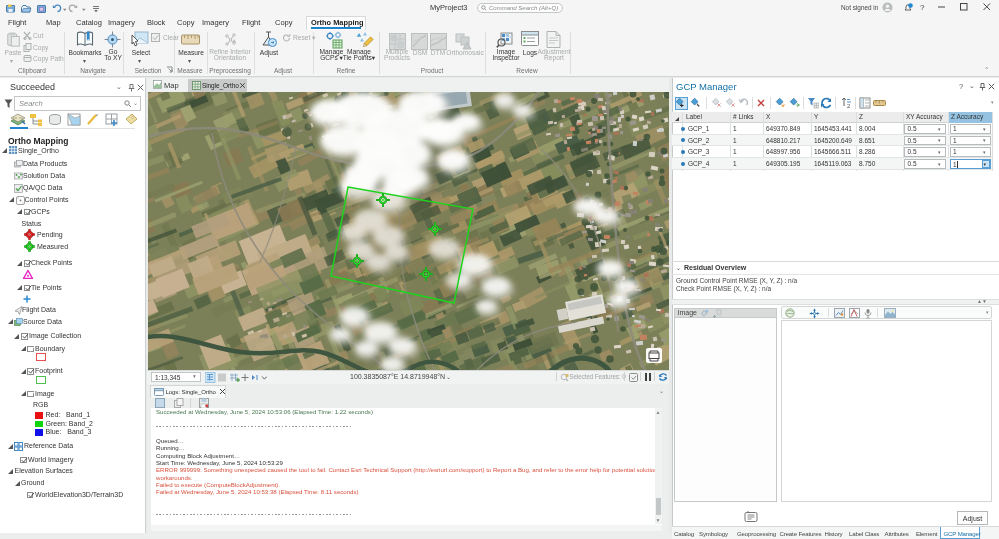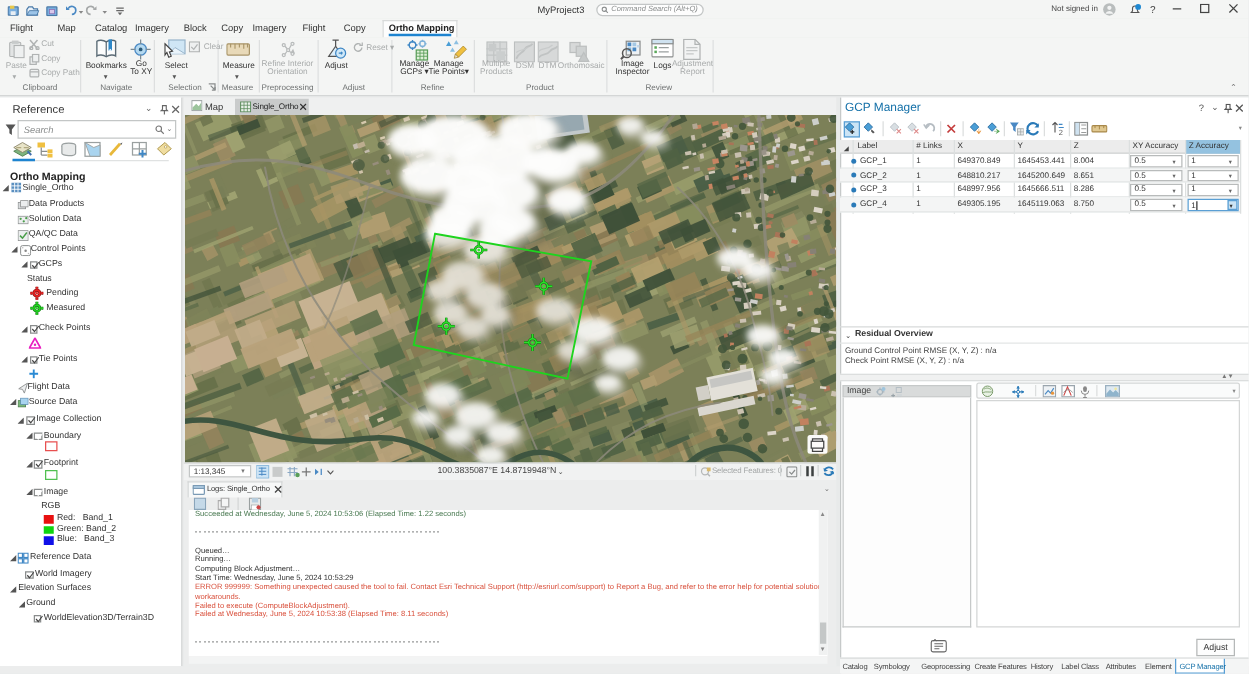--- a/index.html
+++ b/index.html
@@ -250,21 +250,21 @@
   </svg>
 <div class="abs" style="left:519px;top:48.5px;width:22px;text-align:center;font-size:6.6px;color:#333;">Logs</div>
 <svg class="abs" style="left:546px;top:31px" width="15" height="17" viewBox="0 0 15 17">
     <path d="M1 0.5 h9 l4 4 v12 h-13 Z" fill="#f2f3f3" stroke="#b0b3b3"></path>
     <path d="M10 0.5 v4 h4" fill="none" stroke="#b0b3b3"></path>
     <path d="M3 7 h9 M3 9.5 h9 M3 12 h6" stroke="#c5c8c8"></path>
   </svg>
 <div class="abs" style="left:536px;top:48.5px;width:36px;text-align:center;font-size:6.6px;line-height:6.9px;color:#a8abab;">Adjustment<br>Report</div>
 <div class="abs" style="left:984px;top:66px;font-size:6.6px;color:#777;">⌃</div>
 <div class="abs" style="left:0;top:78px;width:146px;height:455px;background:#fff;border-right:1px solid #cdd0d0;"></div>
-<div class="abs" style="left:10px;top:82px;font-size:9px;color:#333;">Reference</div>
+<div class="abs" style="left:10px;top:82px;font-size:9px;color:#333;">Succeeded</div>
 <div class="abs" style="left:116px;top:83px;font-size:7px;color:#666;">⌄</div>
 <svg class="abs" style="left:128px;top:84px" width="7" height="8" viewBox="0 0 7 8">
     <path d="M2 0.5 h3 v3 l1 1 h-5 l1 -1 Z M3.5 4.5 V 7.5" stroke="#666" fill="none" stroke-width="0.9"></path>
   </svg>
 <svg class="abs" style="left:137px;top:84px" width="7" height="7" viewBox="0 0 7 7">
     <path d="M0.8 0.8 L6.2 6.2 M6.2 0.8 L0.8 6.2" stroke="#666" stroke-width="1"></path>
   </svg>
 <svg class="abs" style="left:4px;top:99px" width="9" height="10" viewBox="0 0 9 10">
     <path d="M0.5 0.5 h8 l-3 4 v4.5 l-2 -1.5 v-3 Z" fill="#555"></path>
   </svg>

